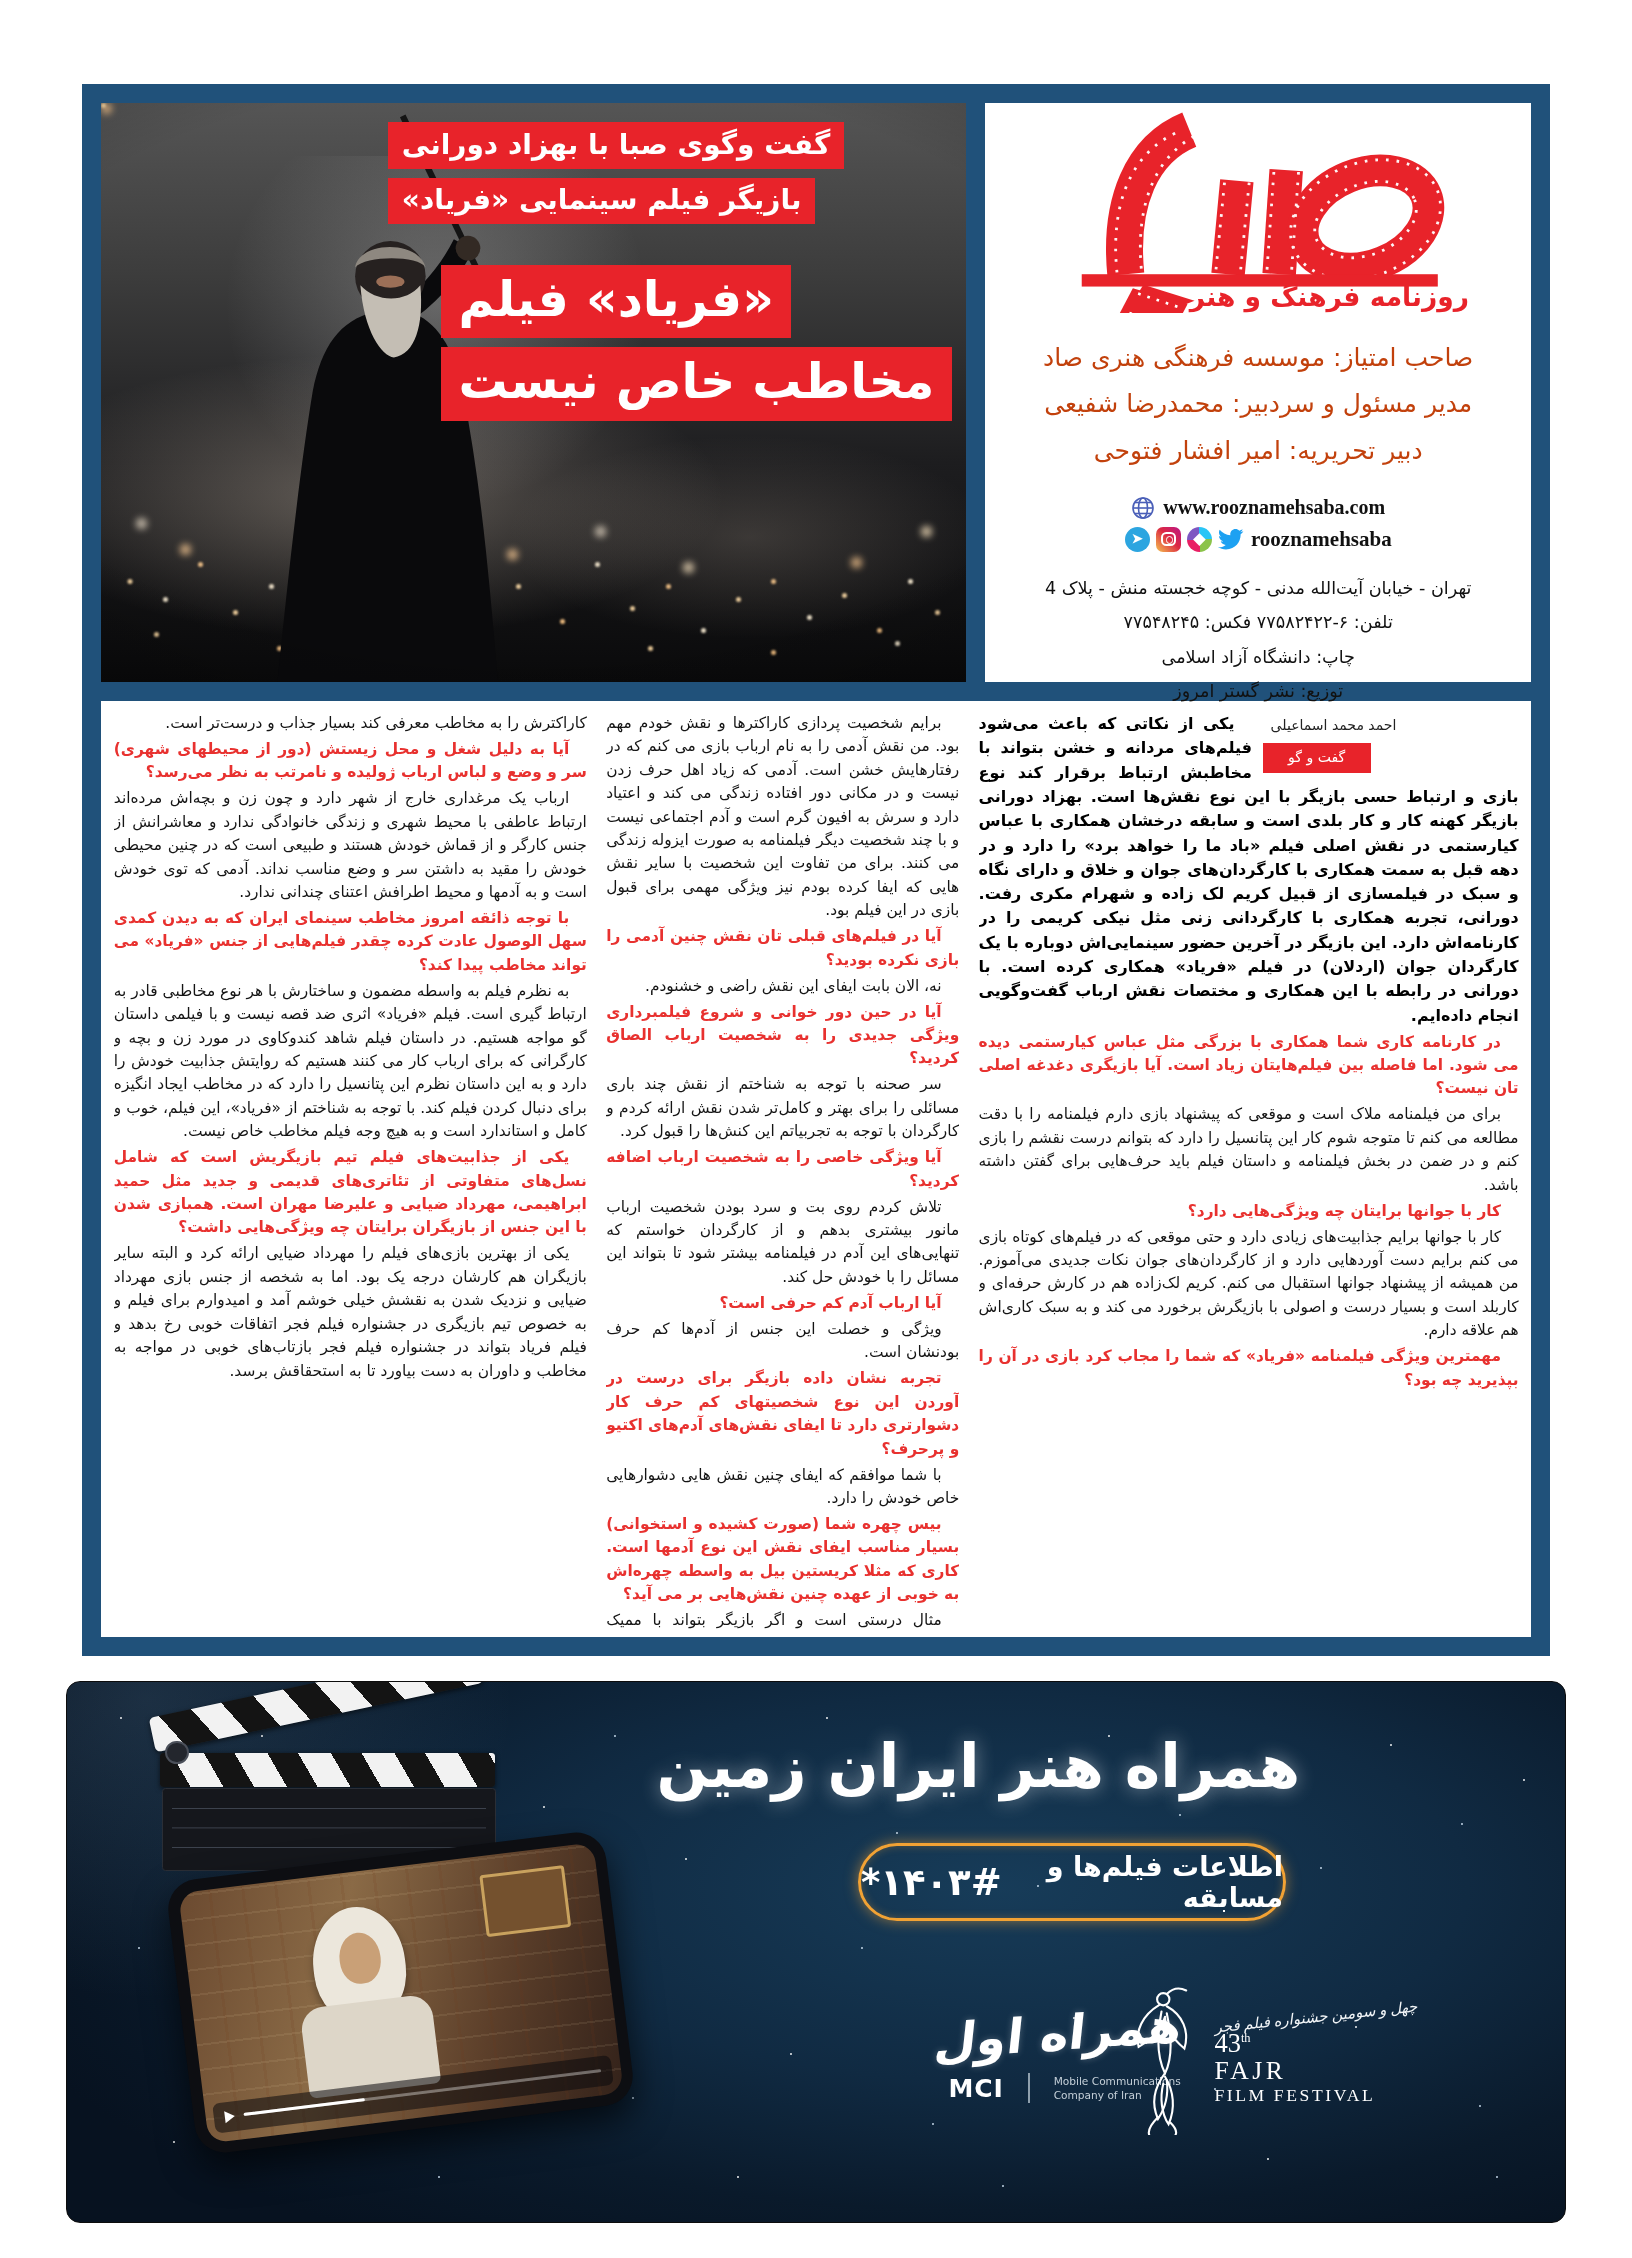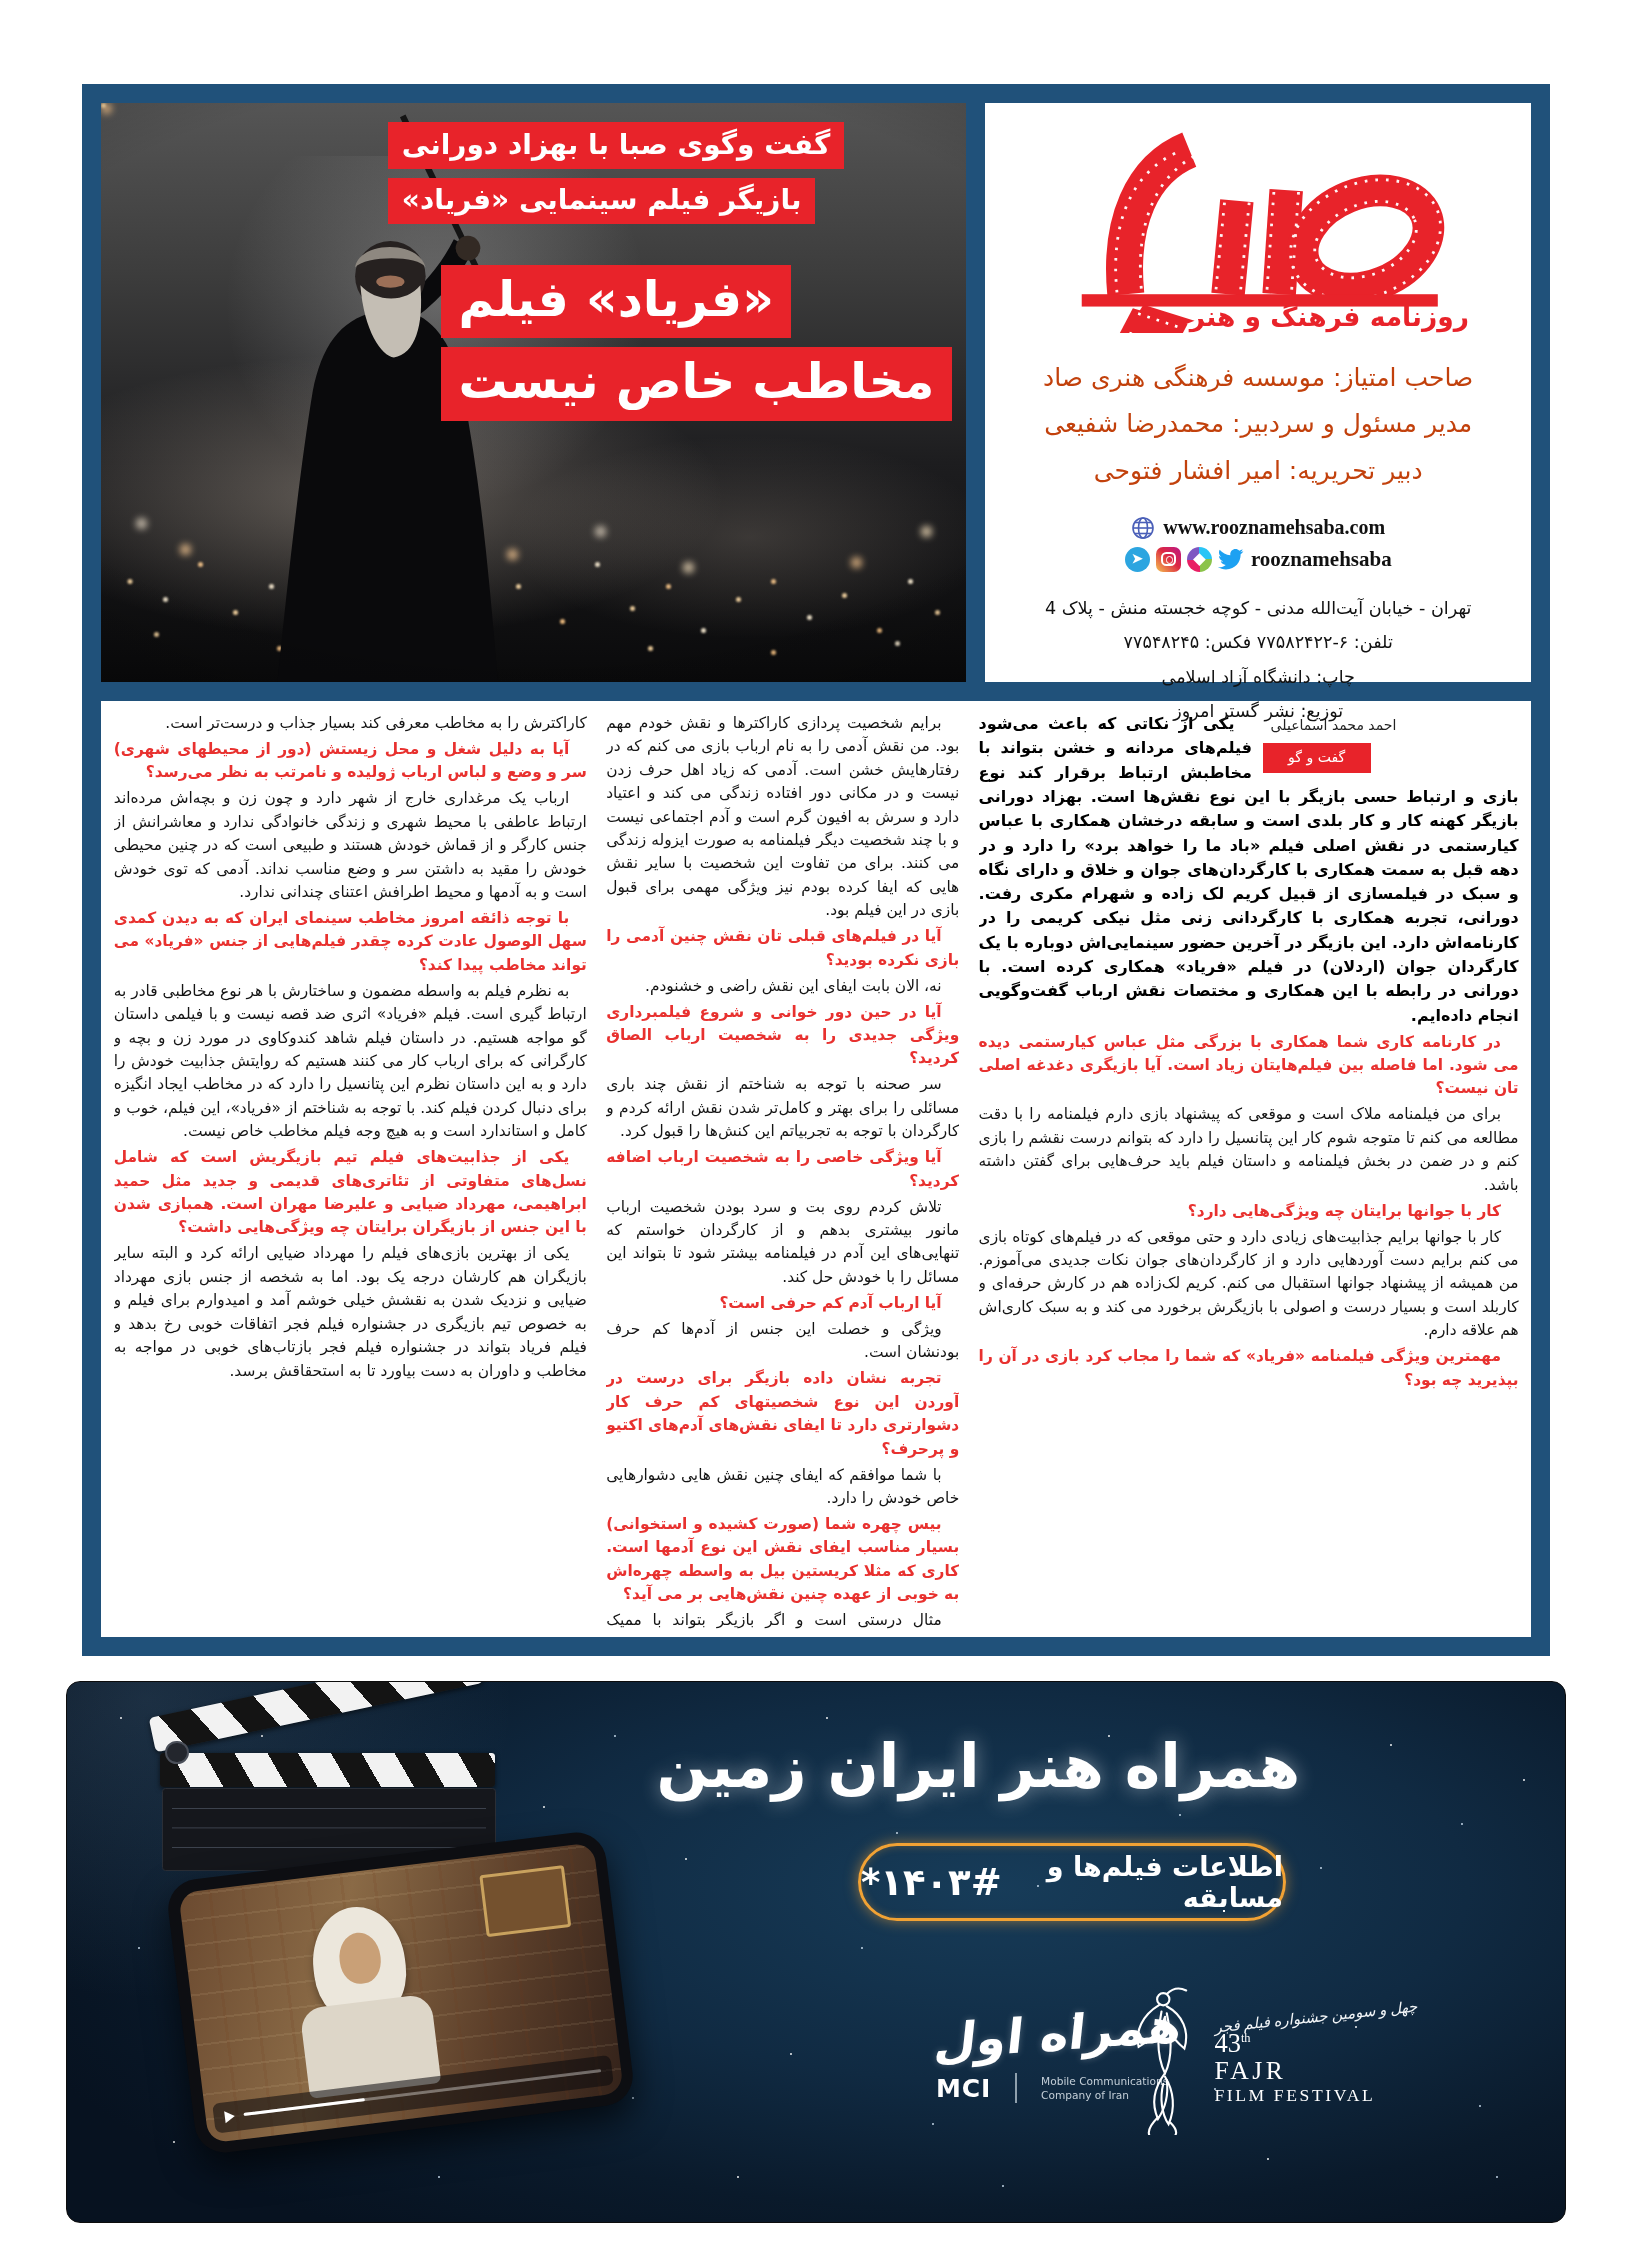--- a/index.html
+++ b/index.html
@@ -35,21 +35,21 @@
   .figure-svg{position:absolute;left:53px;bottom:0;width:441px;height:582px;}
   .headline-stack{position:absolute;top:19.4px;right:14px;display:flex;flex-direction:column;
     align-items:flex-end;gap:8.8px;direction:rtl;}
   .hl{background:#e8232a;color:#fff;font-weight:bold;padding:6.2px 14px 8px;line-height:1.15;}
   .hl.kicker{font-size:28px;}
   .hl.big{font-size:49px;padding:7px 17.6px 10.6px;}
   .hl-spacer{height:23px;}
   .headline-stack .big{margin-left:53px;}
 
   
-  .masthead{flex:1;position:relative;direction:rtl;text-align:center;padding-top:22px;box-sizing:border-box;}
+  .masthead{flex:1;position:relative;direction:rtl;text-align:center;padding-top:2px;box-sizing:border-box;}
   .logo-wrap{line-height:0;}
   .tagline{color:#e8232a;font-weight:bold;font-size:26.5px;text-align:right;margin:-32px 62px 0 0;}
   .pub-block{margin-top:23px;font-size:25px;color:#c2410c;line-height:1.85;}
   .web-row{margin-top:22px;display:flex;justify-content:center;align-items:center;gap:8px;direction:ltr;
            font-family:"Liberation Serif","DejaVu Serif",serif;font-weight:600;font-size:20px;color:#111;}
   .social-row{margin-top:7px;display:flex;justify-content:center;align-items:center;gap:6.2px;direction:ltr;
            font-family:"Liberation Serif","DejaVu Serif",serif;font-weight:600;font-size:21px;color:#111;}
   .icon-badge{width:25px;height:25px;border-radius:50%;display:inline-flex;align-items:center;justify-content:center;}
   .tg{background:#2ca5e0;color:#fff;font-size:13.2px;}
   .ig{border-radius:7px;background:linear-gradient(45deg,#f5c14e,#dc2743 55%,#bc1888);position:relative;}
@@ -122,21 +122,21 @@
   .ui-bar{position:absolute;left:8.8px;right:8.8px;bottom:8.8px;height:30px;background:rgba(10,10,12,.55);
     border-radius:7px;display:flex;align-items:center;gap:8.8px;padding:0 10.6px;box-sizing:border-box;}
   .play-tri{width:0;height:0;border-left:10.6px solid #fff;border-top:6.2px solid transparent;border-bottom:6.2px solid transparent;}
   .progress{flex:1;height:2.6px;background:rgba(255,255,255,.35);border-radius:1.8px;position:relative;}
   .progress::before{content:"";position:absolute;left:0;top:0;bottom:0;width:34%;background:#fff;border-radius:1.8px;}
   .cam-dot{position:absolute;left:21px;top:50%;width:7px;height:7px;border-radius:50%;background:#1f2733;transform:translateY(-50%);}
   
   .mci-block{position:absolute;left:869px;top:323px;color:#fff;direction:rtl;text-align:left;}
   .mci-fa{font-size:48px;font-weight:bold;transform:skewX(-10deg) rotate(-4deg);display:inline-block;
     text-shadow:0 0 7px rgba(255,255,255,.25);}
-  .mci-row{display:flex;align-items:center;gap:24px;direction:ltr;margin-top:12.4px;}
+  .mci-row{display:flex;align-items:center;gap:24px;direction:ltr;margin-top:12.4px;justify-content:flex-end;}
   .mci-en{font-size:25px;font-weight:bold;letter-spacing:0.9px;}
   .mci-rule{width:1.8px;height:30px;background:#8fa0ad;}
   .mci-sub{font-size:10.6px;color:#c4cfd8;line-height:1.35;}
   .fajr-block{position:absolute;left:1054px;top:303px;display:flex;align-items:flex-start;gap:12.4px;color:#fff;}
   .fajr-text{margin-top:23px;font-family:"Liberation Serif","DejaVu Serif",serif;}
   .fajr-fa{font-size:15px;font-style:italic;transform:rotate(-6deg);direction:rtl;margin-bottom:3.5px;color:#f3f6f8;}
   .fajr-num{font-size:26.5px;line-height:1;}
   .fajr-num sup{font-size:12.4px;}
   .fajr-l1{font-size:25.6px;letter-spacing:3.5px;line-height:1.15;}
   .fajr-l2{font-size:17.6px;letter-spacing:2.6px;line-height:1.2;}

